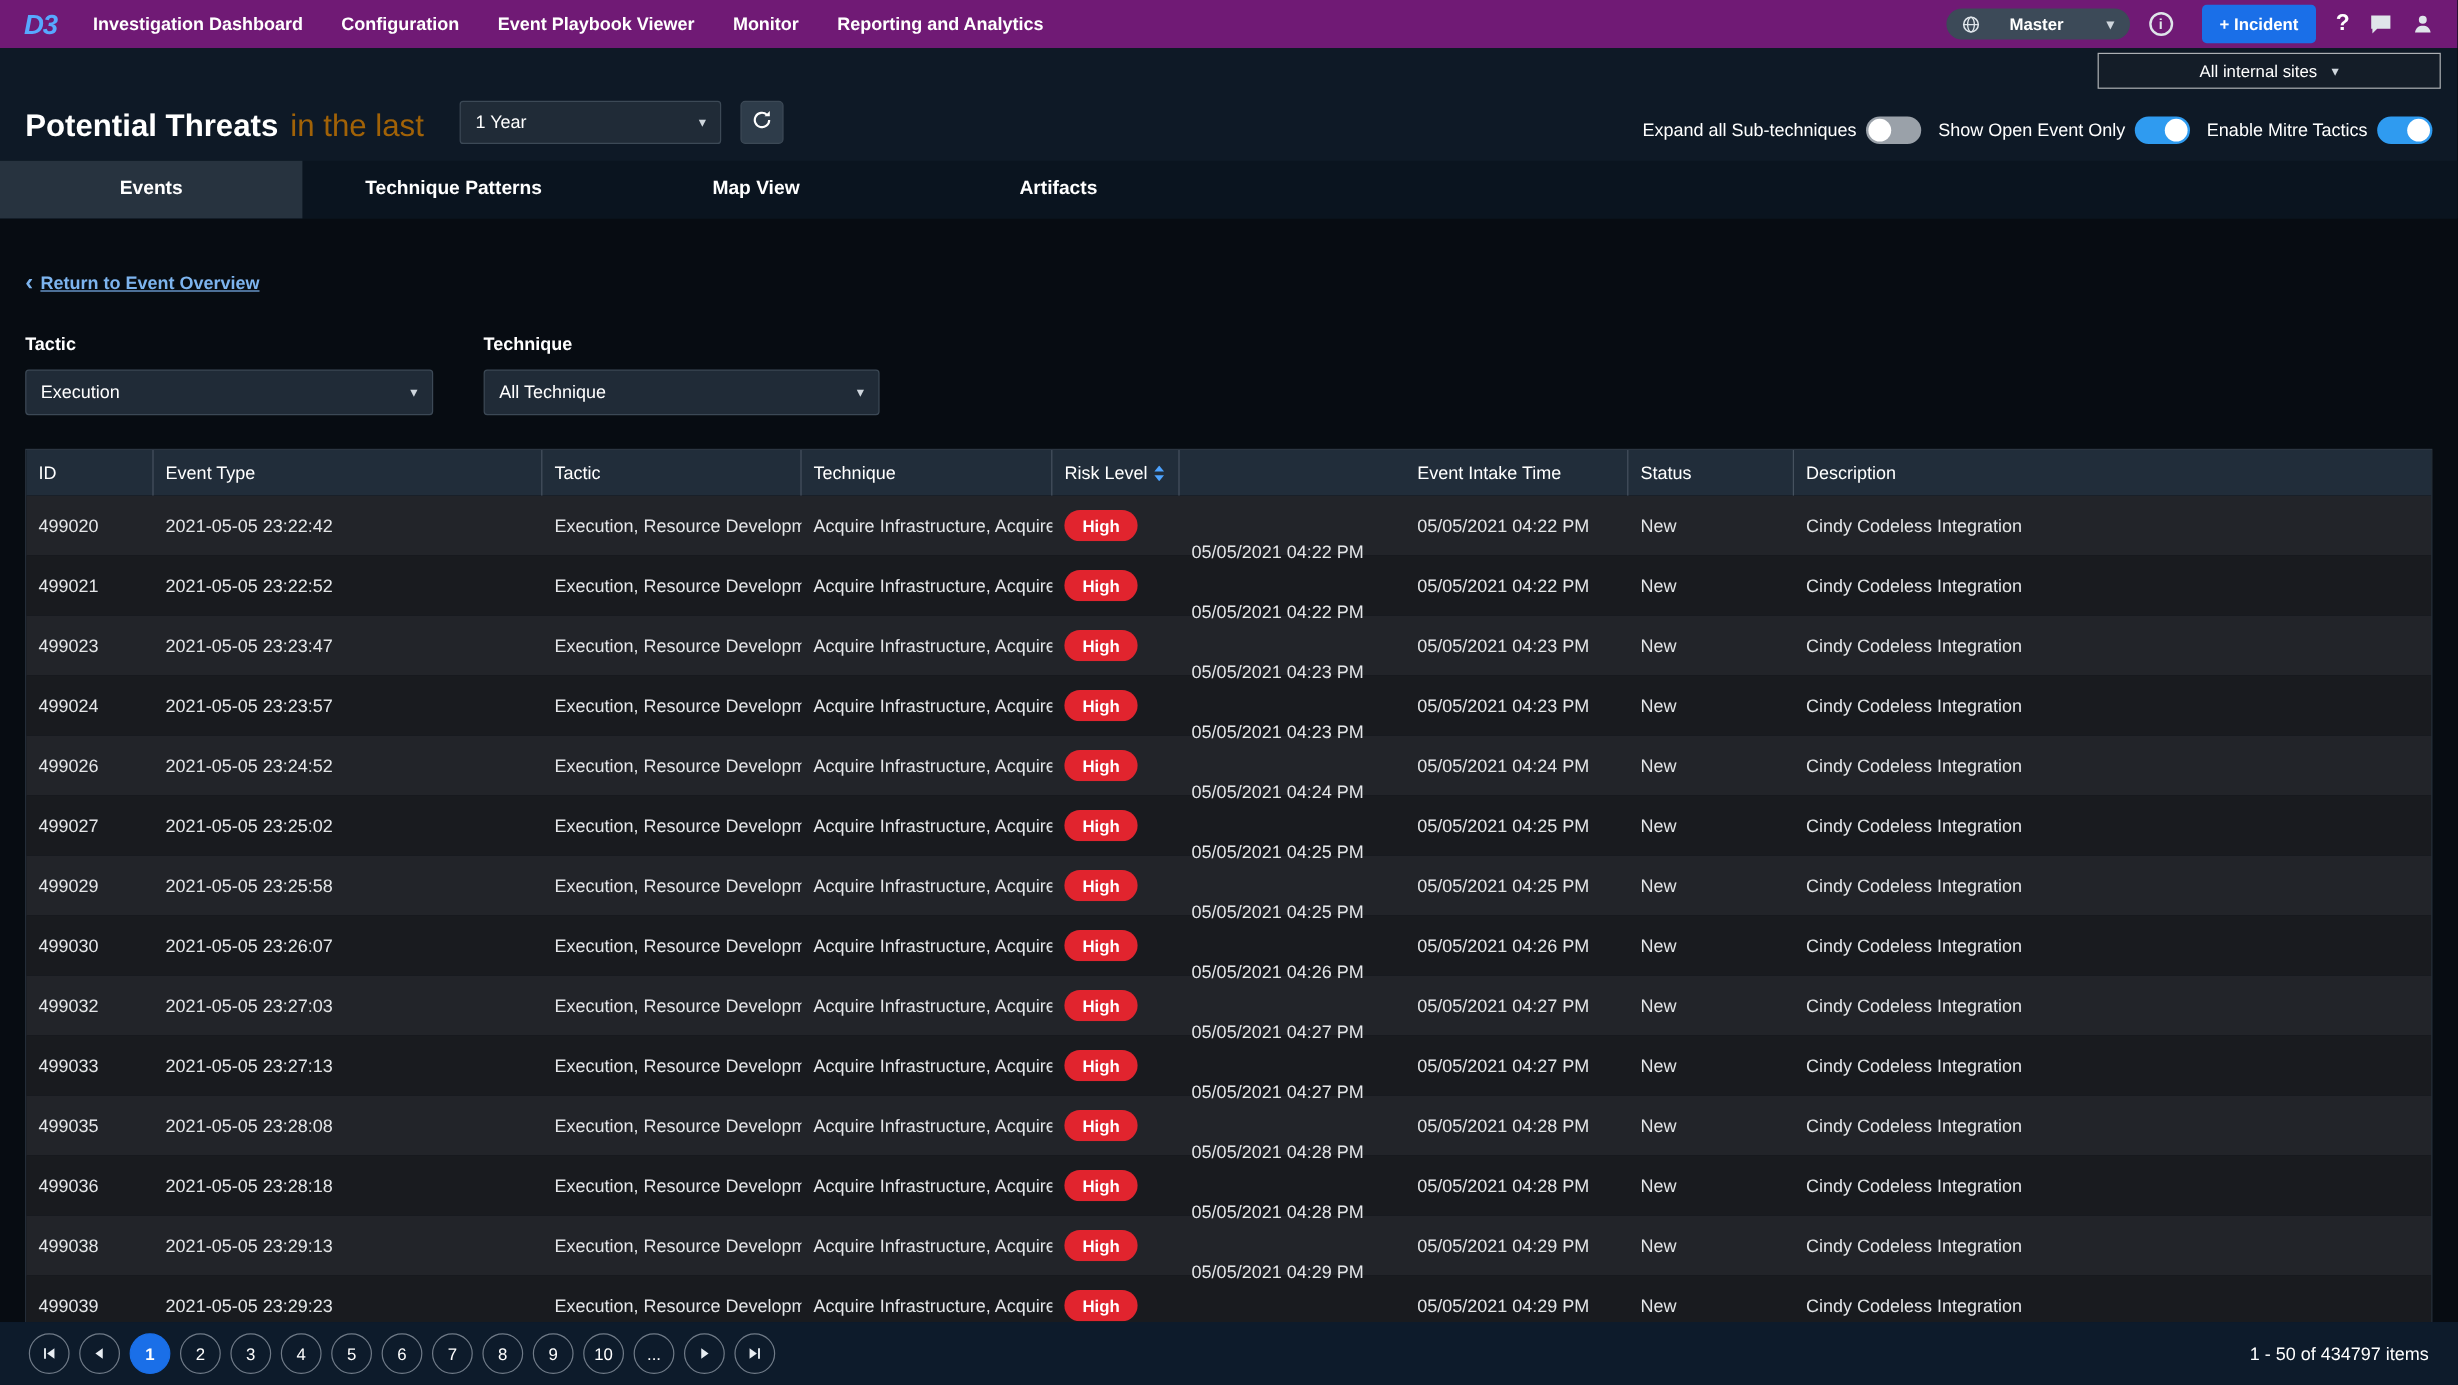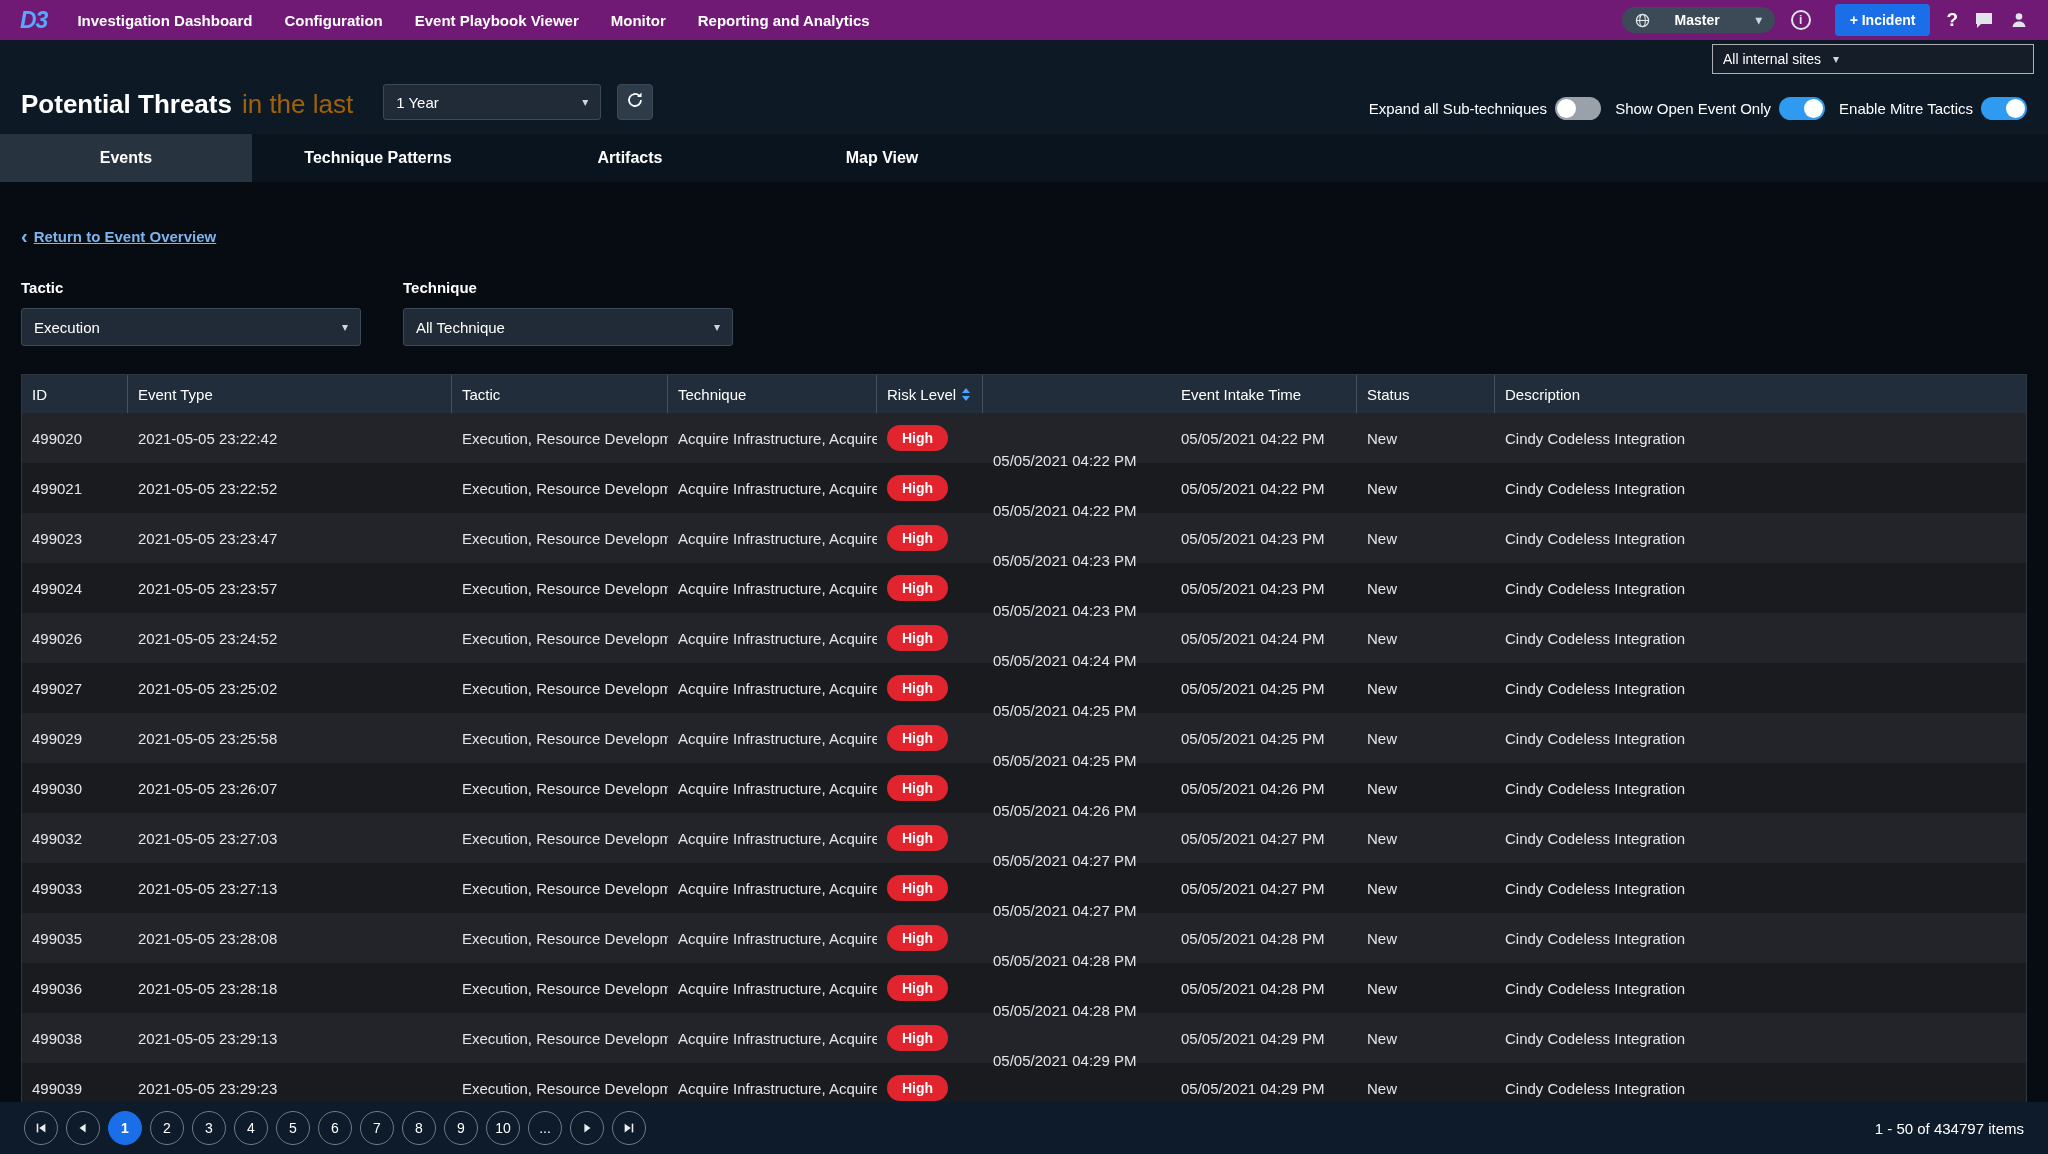--- a/index.html
+++ b/index.html
@@ -20,21 +20,21 @@
   .nav-right{display:flex;align-items:center;gap:16px;}
   .master-pill{display:flex;align-items:center;gap:24px;background:#3c4a58;border-radius:16px;padding:5px 13px;color:#fff;font-weight:700;font-size:14px;cursor:pointer;}
   .icon-circle-i{width:20px;height:20px;border:2px solid #dfe5ea;border-radius:50%;display:flex;align-items:center;justify-content:center;font-size:12px;color:#dfe5ea;font-weight:700;cursor:pointer;}
   .btn-incident{background:var(--accent,#1a6fe8);color:#fff;font-weight:700;font-size:14px;border:none;border-radius:4px;padding:8px 15px;cursor:pointer;margin-left:8px;}
   .help-q{font-weight:700;font-size:19px;color:#fff;cursor:pointer;}
   .nav-svg{display:flex;align-items:center;cursor:pointer;}
 
   
   .upper{background:#0e1926;padding-bottom:0;}
   .site-row{display:flex;justify-content:flex-end;padding:4px 14px 0;}
-  .site-select{width:322px;height:30px;background:#141d28;border:1px solid rgba(255,255,255,.65);display:flex;align-items:center;justify-content:flex-start;padding:0 10px;color:#fff;font-size:14px;cursor:pointer;}
+  .site-select{width:286px;height:30px;background:#141d28;border:1px solid rgba(255,255,255,.65);display:flex;align-items:center;justify-content:center;padding:0 10px;color:#fff;font-size:14px;cursor:pointer;}
   .title-row{display:flex;align-items:flex-end;padding:10px 21px 0;}
   .page-title{font-size:26px;color:#fff;font-weight:700;}
   .page-title-rest{font-size:26px;color:#a16207;font-weight:400;margin-left:10px;}
   .range-select{width:218px;height:36px;margin-left:30px;}
   .select{background:#202b37;border:1px solid #3c4956;border-radius:3px;display:flex;align-items:center;justify-content:space-between;padding:0 12px;color:#fff;font-size:15px;cursor:pointer;}
   .caret{font-size:12px;color:#cfd6dd;margin-left:12px;}
   .refresh-btn{width:36px;height:36px;margin-left:16px;background:#2e3c4a;border:1px solid #3c4956;border-radius:4px;display:flex;align-items:center;justify-content:center;cursor:pointer;}
   .toggles{margin-left:auto;display:flex;align-items:center;gap:14px;}
   .toggle-group{display:flex;align-items:center;gap:8px;}
   .toggle-label{color:#fff;font-size:15px;white-space:nowrap;}
@@ -178,22 +178,22 @@
           <span class="toggle on">
             <span class="knob"></span>
           </span>
         </div>
       </div>
   </div>
 
   <div class="tabs">
       <div class="tab active">Events</div>
       <div class="tab">Technique Patterns</div>
+      <div class="tab">Map View</div>
       <div class="tab">Artifacts</div>
-      <div class="tab">Map View</div>
     </div>
 </div>
 
 <div class="content">
 
   <a class="back-link">
     <span class="chevron-left">‹</span>
     <span class="link-text">Return to Event Overview</span>
   </a>
 

